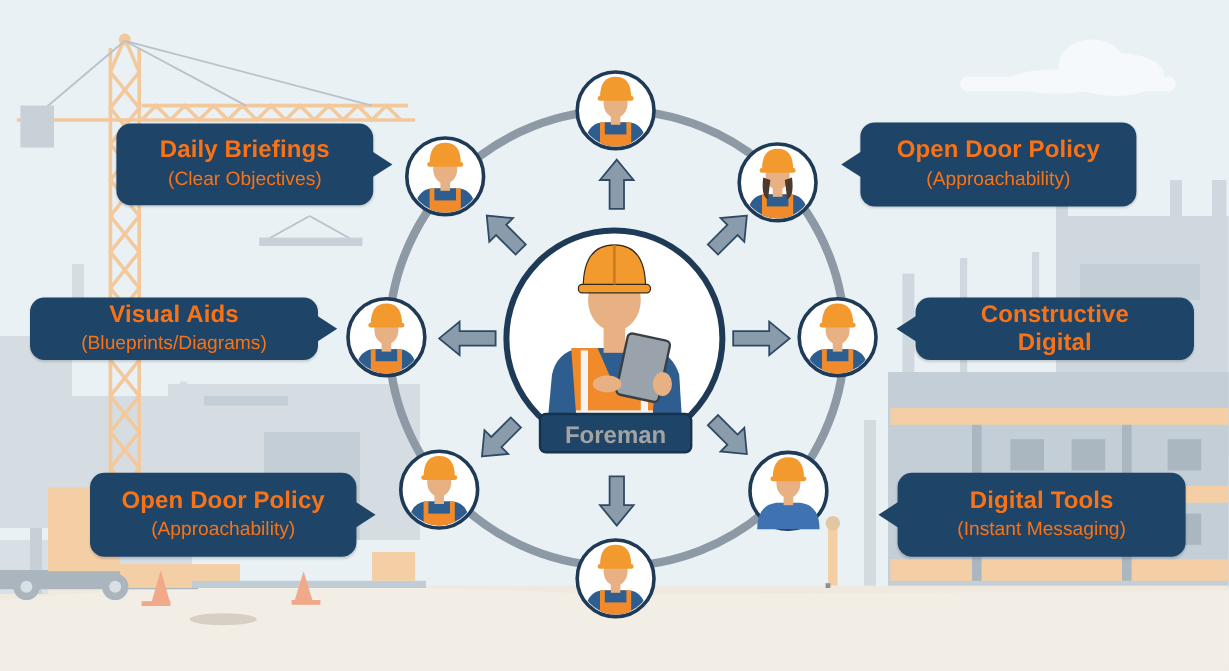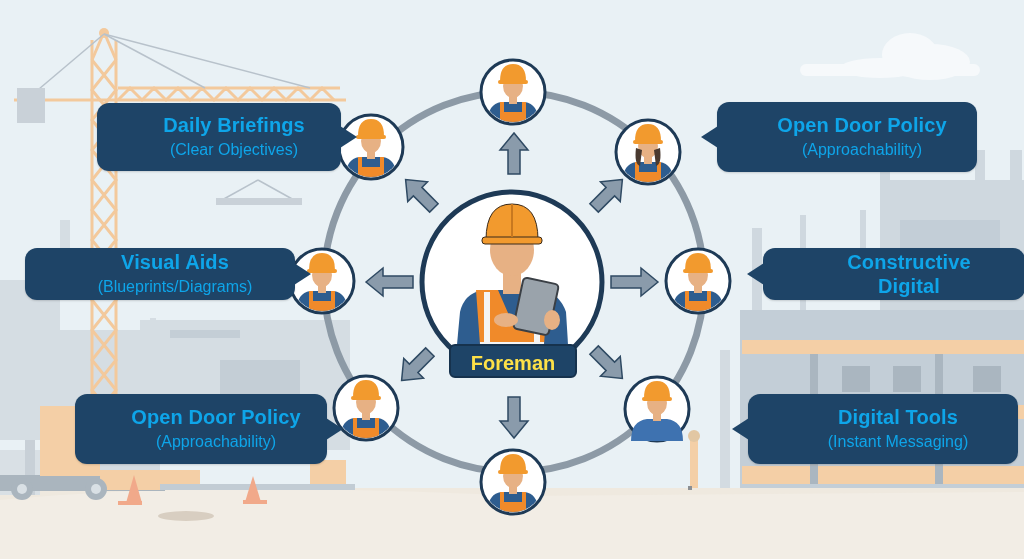--- a/index.html
+++ b/index.html
@@ -1,32 +1,32 @@
 <!DOCTYPE html>
 <html><head>
 <meta charset="utf-8">
 <style>
   html,body{margin:0;padding:0;}
   body{width:1024px;height:559px;overflow:hidden;position:relative;
        font-family:"Liberation Sans","DejaVu Sans",sans-serif;background:#e9f1f5;}
   .stage{position:absolute;left:0;top:0;width:1024px;height:559px;}
   .bg-svg{position:absolute;left:0;top:0;width:1024px;height:559px;}
   .fg-svg{position:absolute;left:0;top:0;width:1024px;height:559px;}
-  .bubble{position:absolute;background:#1e4467;color:#0ea5e9;border-radius:12px;
+  .bubble{position:absolute;background:#1e4467;color:#f97316;border-radius:12px;
           text-align:center;display:flex;flex-direction:column;justify-content:center;
-          align-items:center;box-shadow:0 1px 2px rgba(0,0,0,.15);padding-left:30px;}
+          align-items:center;box-shadow:0 1px 2px rgba(0,0,0,.15);}
   .bubble .t{font-weight:bold;font-size:20px;line-height:24px;letter-spacing:.1px;}
   .bubble .s{font-size:16px;line-height:25px;font-weight:normal;}
   .bubble:after{content:"";position:absolute;width:0;height:0;border-style:solid;}
   .tail-right:after{right:-16px;top:50%;margin-top:-11px;border-width:11px 0 11px 17px;
           border-color:transparent transparent transparent #1e4467;}
   .tail-left:after{left:-16px;top:50%;margin-top:-11px;border-width:11px 17px 11px 0;
           border-color:transparent #1e4467 transparent transparent;}
   .foreman-label{position:absolute;left:449px;top:344px;width:128px;height:34px;
-          background:#1e4467;border-radius:6px;color:#fde047;font-weight:bold;
+          background:#1e4467;border-radius:6px;color:#a3a3a3;font-weight:bold;
           font-size:20px;line-height:34px;text-align:center;border:2px solid #16324d;box-sizing:border-box;}
 </style>
 </head>
 <body>
 
 <div class="stage">
 
   <svg class="bg-svg" viewBox="0 0 1024 559">
     <rect x="0" y="0" width="1024" height="559" fill="#e9f1f5"></rect>
 

